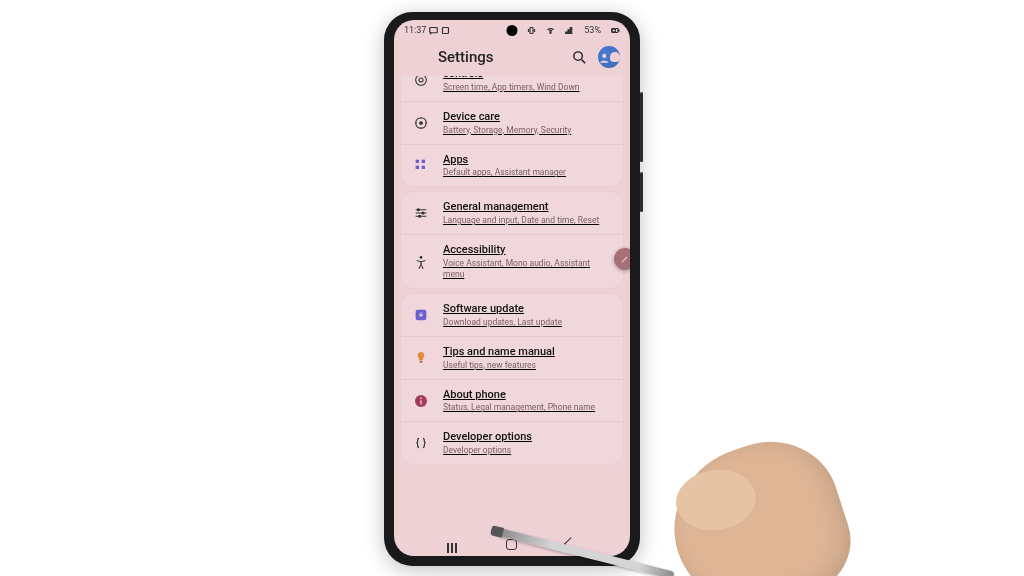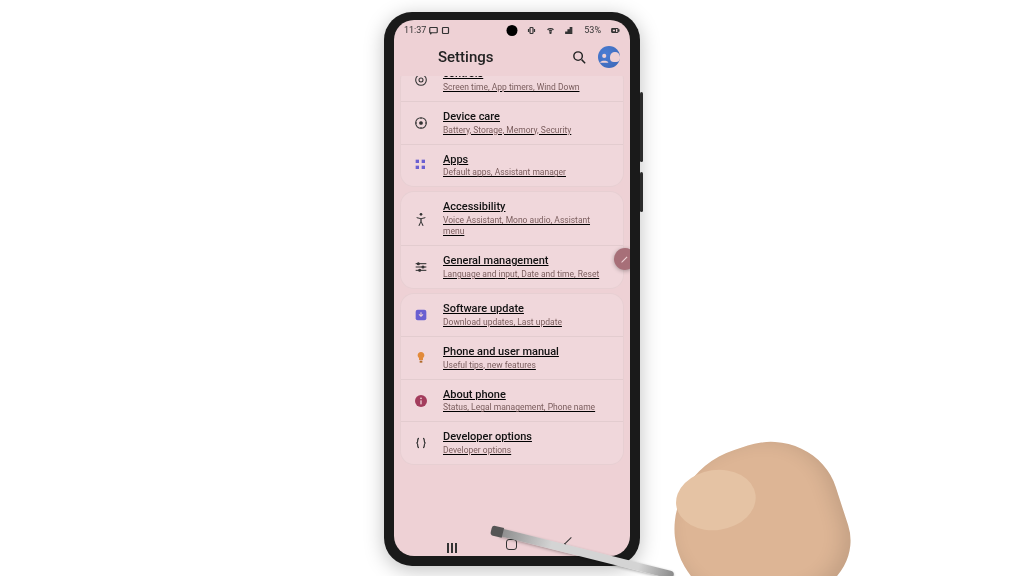--- a/index.html
+++ b/index.html
@@ -274,46 +274,46 @@
           <div class="txt">
             <div class="title">Apps</div>
             <div class="sub">Default apps, Assistant manager</div>
           </div>
         </div>
       </div>
 
       <div class="group">
         <div class="row">
           <div class="ico">
-            <svg viewBox="0 0 24 24" fill="#333">
-                <circle cx="12" cy="5" r="2"></circle>
-                <path d="M5 9l7 2 7-2-1 2-5 1v4l3 6h-2l-2-5-2 5H8l3-6v-4L6 11z"></path>
-              </svg>
-          </div>
-          <div class="txt">
-            <div class="title">Accessibility</div>
-            <div class="sub">Voice Assistant, Mono audio, Assistant menu</div>
-          </div>
-        </div>
-        <div class="row">
-          <div class="ico">
             <svg viewBox="0 0 24 24" fill="none" stroke="#333" stroke-width="1.6">
                 <line x1="4" y1="7" x2="20" y2="7"></line>
                 <line x1="4" y1="12" x2="20" y2="12"></line>
                 <line x1="4" y1="17" x2="20" y2="17"></line>
                 <circle cx="8" cy="7" r="1.5" fill="#333"></circle>
                 <circle cx="15" cy="12" r="1.5" fill="#333"></circle>
                 <circle cx="10" cy="17" r="1.5" fill="#333"></circle>
               </svg>
           </div>
           <div class="txt">
             <div class="title">General management</div>
             <div class="sub">Language and input, Date and time, Reset</div>
           </div>
         </div>
+        <div class="row">
+          <div class="ico">
+            <svg viewBox="0 0 24 24" fill="#333">
+                <circle cx="12" cy="5" r="2"></circle>
+                <path d="M5 9l7 2 7-2-1 2-5 1v4l3 6h-2l-2-5-2 5H8l3-6v-4L6 11z"></path>
+              </svg>
+          </div>
+          <div class="txt">
+            <div class="title">Accessibility</div>
+            <div class="sub">Voice Assistant, Mono audio, Assistant menu</div>
+          </div>
+        </div>
       </div>
 
       <div class="group">
         <div class="row">
           <div class="ico">
             <svg viewBox="0 0 24 24">
                 <rect x="4" y="4" width="16" height="16" rx="3" fill="#6a5fd1"></rect>
                 <path d="M12 8v6m-3-3l3 3 3-3" stroke="#eed1d5" stroke-width="1.6" fill="none"></path>
               </svg>
           </div>
@@ -323,21 +323,21 @@
           </div>
         </div>
         <div class="row">
           <div class="ico">
             <svg viewBox="0 0 24 24">
                 <path d="M12 3c3 0 5 2 5 5 0 2-1 3-2 4v3h-6v-3c-1-1-2-2-2-4 0-3 2-5 5-5z" fill="#e28a3a"></path>
                 <rect x="10" y="16" width="4" height="3" fill="#b06a2a"></rect>
               </svg>
           </div>
           <div class="txt">
-            <div class="title">Phone and user manual</div>
+            <div class="title">Tips and name manual</div>
             <div class="sub">Useful tips, new features</div>
           </div>
         </div>
         <div class="row">
           <div class="ico">
             <svg viewBox="0 0 24 24">
                 <circle cx="12" cy="12" r="9" fill="#a33c5c"></circle>
                 <circle cx="12" cy="8" r="1.3" fill="#eed1d5"></circle>
                 <rect x="11" y="11" width="2" height="6" fill="#eed1d5"></rect>
               </svg>

